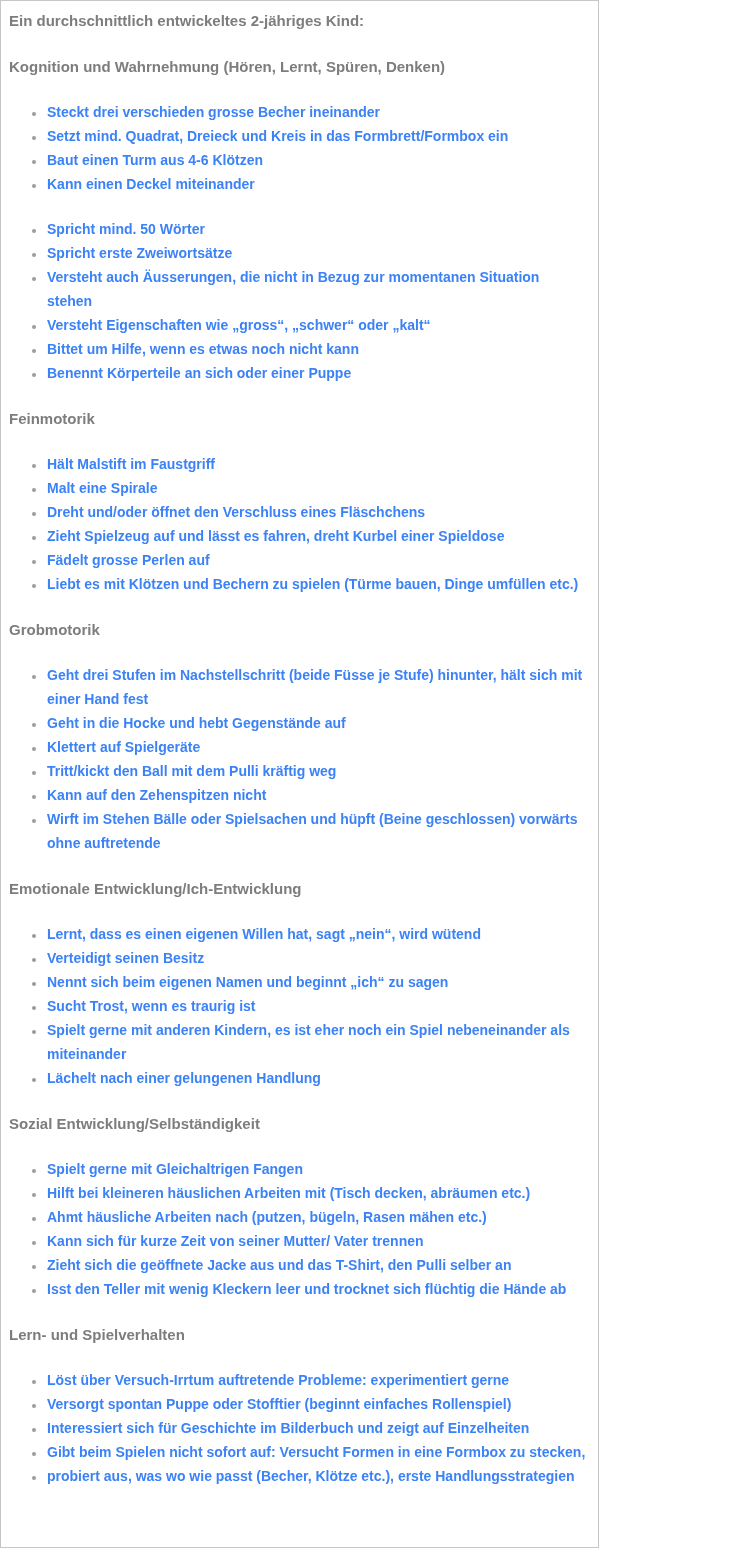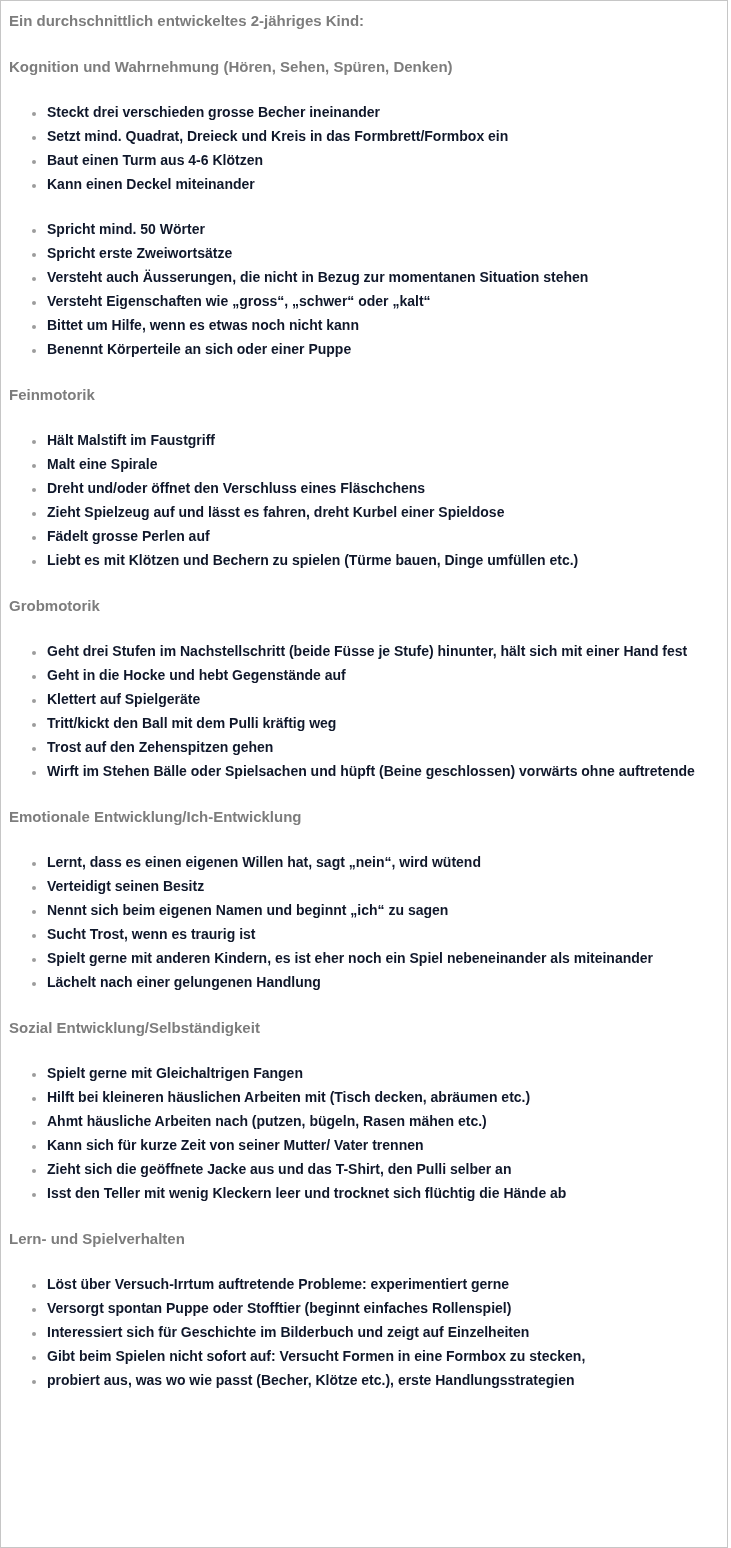--- a/index.html
+++ b/index.html
@@ -5,21 +5,21 @@
 <style>
   html, body {
     margin: 0;
     padding: 0;
     background: #ffffff;
   }
   body {
     font-family: "Liberation Sans", "DejaVu Sans", sans-serif;
   }
   .page {
-    width: 728px;
+    width: 599px;
     min-height: 1548px;
     box-sizing: border-box;
     border: 1px solid #c6c6c6;
     background: #ffffff;
     padding: 8px 12px 24px 8px;
   }
   .title {
     font-size: 15px;
     font-weight: 700;
     color: #7d7d7d;
@@ -34,37 +34,37 @@
     line-height: 24px;
   }
   ul.items {
     margin: 21px 0 0 0;
     padding: 0 0 0 37px;
     list-style: disc;
   }
   li.item {
     font-size: 14px;
     font-weight: 600;
-    color: #0f172a;
+    color: #3b82f6;
     line-height: 24px;
     padding-left: 1px;
   }
   li.item::marker {
     color: #9c9c9c;
     font-size: 12px;
   }
 </style>
 </head>
 <body>
 
 <main class="page">
   <h1 class="title">Ein durchschnittlich entwickeltes 2-jähriges Kind:</h1>
   <div id="sections">
   <section>
-    <h2 class="heading">Kognition und Wahrnehmung (Hören, Sehen, Spüren, Denken)</h2>
+    <h2 class="heading">Kognition und Wahrnehmung (Hören, Lernt, Spüren, Denken)</h2>
     <ul class="items">
   <li class="item">Steckt drei verschieden grosse Becher ineinander</li>
 
   <li class="item">Setzt mind. Quadrat, Dreieck und Kreis in das Formbrett/Formbox ein</li>
 
   <li class="item">Baut einen Turm aus 4-6 Klötzen</li>
 
   <li class="item">Kann einen Deckel miteinander</li>
 </ul>
   </section>
@@ -106,21 +106,21 @@
     <h2 class="heading">Grobmotorik</h2>
     <ul class="items">
   <li class="item">Geht drei Stufen im Nachstellschritt (beide Füsse je Stufe) hinunter, hält sich mit einer Hand fest</li>
 
   <li class="item">Geht in die Hocke und hebt Gegenstände auf</li>
 
   <li class="item">Klettert auf Spielgeräte</li>
 
   <li class="item">Tritt/kickt den Ball mit dem Pulli kräftig weg</li>
 
-  <li class="item">Trost auf den Zehenspitzen gehen</li>
+  <li class="item">Kann auf den Zehenspitzen nicht</li>
 
   <li class="item">Wirft im Stehen Bälle oder Spielsachen und hüpft (Beine geschlossen) vorwärts ohne auftretende</li>
 </ul>
   </section>
 
   <section>
     <h2 class="heading">Emotionale Entwicklung/Ich-Entwicklung</h2>
     <ul class="items">
   <li class="item">Lernt, dass es einen eigenen Willen hat, sagt „nein“, wird wütend</li>
 

